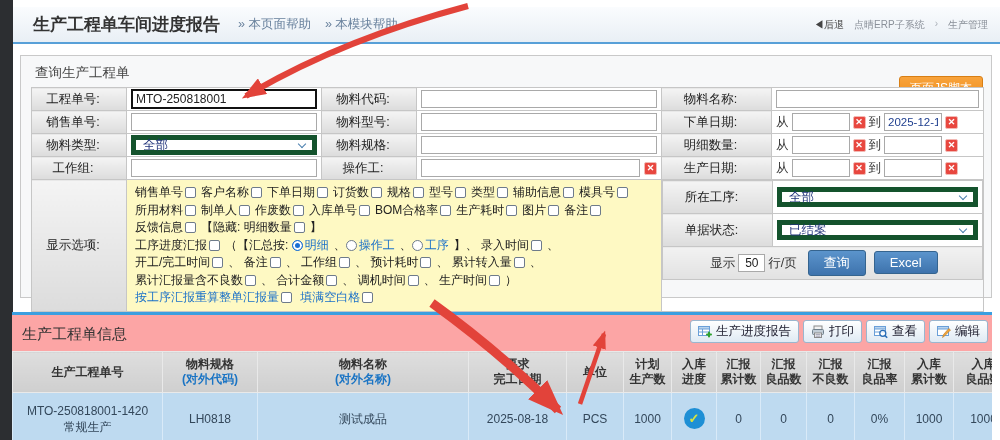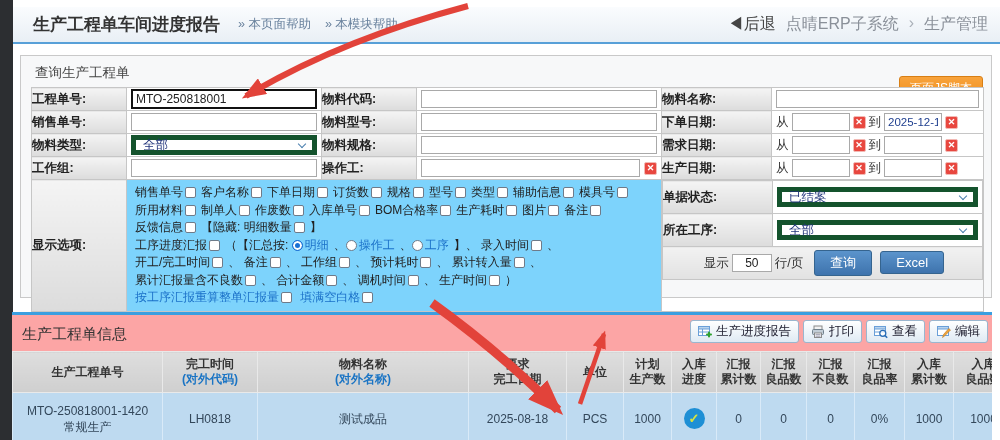--- a/index.html
+++ b/index.html
@@ -8,56 +8,56 @@
          font-family:"Liberation Sans", sans-serif; color:#333; }
 
   .side-strip { position:absolute; left:0; top:0; width:13px; height:440px; background:#2c2e31; }
 
   
   .top-header { position:absolute; left:13px; top:7px; width:987px; height:37px;
     background:linear-gradient(#fafcfe,#e9eff5); border-bottom:2px solid #58a0d8;
     display:flex; align-items:center; padding:0 12px 0 20px; }
   .ph-title { font-size:17px; font-weight:bold; color:#333; margin-right:18px; }
   .ph-help { font-size:12.5px; color:#67809c; margin-right:14px; text-decoration:none; cursor:pointer; }
-  .ph-right { margin-left:auto; font-size:16px; display:flex; align-items:flex-start; gap:10px; }
+  .ph-right { margin-left:auto; font-size:10px; display:flex; align-items:flex-start; gap:10px; }
   .ph-back { color:#444; cursor:pointer; }
   .ph-crumb { color:#8a9099; cursor:pointer; }
   .ph-sep { color:#aab0b8; }
 
   
   .query-section { position:absolute; left:20px; top:55px; width:972px; height:243px;
     background:#f7f8f9; border:1px solid #c9c9c9; }
   .query-title { position:absolute; left:14px; top:8px; font-size:13.5px; color:#444; }
   .js-btn { position:absolute; right:8px; top:20px; background:linear-gradient(#f8a33c,#ef8e1c);
     border:1px solid #d87f15; border-radius:3px; color:#fff; font-size:12px; padding:3px 10px; cursor:pointer; }
 
   table.qform { position:absolute; left:10px; top:31px; width:952px;
     border-collapse:collapse; table-layout:fixed; font-size:12.5px; }
   table.qform td { border:1px solid #c6c6c6; height:23px; }
-  td.lbl { background:linear-gradient(#f4f4f4,#dcdcdc); font-weight:bold; text-align:left;
+  td.lbl { background:linear-gradient(#f4f4f4,#dcdcdc); font-weight:normal; text-align:center;
     padding-right:12px; color:#222; white-space:nowrap; }
   td.inp { background:#fff; padding:1px 4px; }
   .txt { width:100%; height:18px; border:1px solid #a9a9a9; font-size:12px;
     font-family:"Liberation Sans",sans-serif; padding:0 3px; color:#222; }
   .txt.focused { border:2px solid #111; height:20px; }
   .txt.date { width:58px; color:#1f3f8f; font-size:11.5px; }
-  .txt.rows { width:40px; text-align:center; }
+  .txt.rows { width:27px; text-align:center; }
   .daterow { display:flex; align-items:center; gap:3px; }
   .dlabel { color:#333; white-space:nowrap; }
   .opfield { display:flex; align-items:center; gap:4px; }
   .xicon { display:inline-block; width:13px; height:13px; background:#e8473f;
     border:1px solid #f2b9b4; border-radius:2px; color:#fff; font-size:9px; font-weight:bold;
     line-height:11px; text-align:center; cursor:pointer; flex:0 0 13px; }
   .sel { display:flex; align-items:center; height:20px; border:5px solid #14532d; background:#fff;
     padding:0 7px; color:#20337a; cursor:pointer; }
   .chev { width:6px; height:6px; border-right:1.7px solid #4a7fae; border-bottom:1.7px solid #4a7fae;
     transform:rotate(45deg); margin-left:auto; margin-top:-3px; }
 
   
-  td.cloud { background:#7dd3fc; vertical-align:top; padding:4px 8px; font-size:12px;
+  td.cloud { background:#fef9c3; vertical-align:top; padding:4px 8px; font-size:12px;
     line-height:17.5px; color:#222; }
   .opt-item { white-space:nowrap; margin-right:5px; }
   .opt-label.blue, .opt-text.blue { color:#1a70c8; }
   .cbox { display:inline-block; width:11px; height:11px; border:1px solid #6e7b8a;
     background:#fff; border-radius:2px; vertical-align:-2px; margin-left:2px; cursor:pointer; }
   .radio { display:inline-block; width:11px; height:11px; border:1px solid #6e7b8a;
     border-radius:50%; background:#fff; vertical-align:-2px; margin-right:2px; cursor:pointer; }
   .radio.checked { background:#1a6fd4; border-color:#1a6fd4; box-shadow:inset 0 0 0 2px #fff; }
 
   td.nest { padding:0; vertical-align:top; }
@@ -154,21 +154,21 @@
     <tr>
       <td class="lbl">物料类型:</td>
       <td class="inp">
         <div class="sel">
           <span>全部</span>
           <span class="chev"></span>
         </div>
       </td>
       <td class="lbl">物料规格:</td>
       <td class="inp"><input class="txt" style=""></td>
-      <td class="lbl">需求日期:</td>
+      <td class="lbl">明细数量:</td>
       <td class="inp">
         <div class="daterow">
           <span class="dlabel">从</span>
           <input class="txt date" style="">
           <span class="xicon">✕</span>
           <span class="dlabel">到</span>
           <input class="txt date" style="">
           <span class="xicon">✕</span>
         </div>
       </td>
@@ -199,33 +199,33 @@
       <td class="lbl">显示选项:</td>
       <td class="cloud" colspan="3"><span class="opt-item"><span class="opt-label">销售单号</span><span class="cbox"></span></span><span class="opt-item"><span class="opt-label">客户名称</span><span class="cbox"></span></span><span class="opt-item"><span class="opt-label">下单日期</span><span class="cbox"></span></span><span class="opt-item"><span class="opt-label">订货数</span><span class="cbox"></span></span><span class="opt-item"><span class="opt-label">规格</span><span class="cbox"></span></span><span class="opt-item"><span class="opt-label">型号</span><span class="cbox"></span></span><span class="opt-item"><span class="opt-label">类型</span><span class="cbox"></span></span><span class="opt-item"><span class="opt-label">辅助信息</span><span class="cbox"></span></span><span class="opt-item"><span class="opt-label">模具号</span><span class="cbox"></span></span><span class="opt-item"><span class="opt-label">所用材料</span><span class="cbox"></span></span><span class="opt-item"><span class="opt-label">制单人</span><span class="cbox"></span></span><span class="opt-item"><span class="opt-label">作废数</span><span class="cbox"></span></span><span class="opt-item"><span class="opt-label">入库单号</span><span class="cbox"></span></span><span class="opt-item"><span class="opt-label">BOM合格率</span><span class="cbox"></span></span><span class="opt-item"><span class="opt-label">生产耗时</span><span class="cbox"></span></span><span class="opt-item"><span class="opt-label">图片</span><span class="cbox"></span></span><span class="opt-item"><span class="opt-label">备注</span><span class="cbox"></span></span><span class="opt-item"><span class="opt-label">反馈信息</span><span class="cbox"></span></span><span class="opt-text">【隐藏: </span><span class="opt-item"><span class="opt-label">明细数量</span><span class="cbox"></span></span><span class="opt-text">】</span><br><span class="opt-item"><span class="opt-label">工序进度汇报</span><span class="cbox"></span></span><span class="opt-text">（【汇总按: </span><span class="opt-item"><span class="radio checked"></span><span class="opt-label blue">明细</span></span><span class="opt-text">、</span><span class="opt-item"><span class="radio"></span><span class="opt-label blue">操作工</span></span><span class="opt-text">、</span><span class="opt-item"><span class="radio"></span><span class="opt-label blue">工序</span></span><span class="opt-text">】、 </span><span class="opt-item"><span class="opt-label">录入时间</span><span class="cbox"></span></span><span class="opt-text">、 </span><span class="opt-item"><span class="opt-label">开工/完工时间</span><span class="cbox"></span></span><span class="opt-text">、 </span><span class="opt-item"><span class="opt-label">备注</span><span class="cbox"></span></span><span class="opt-text">、 </span><span class="opt-item"><span class="opt-label">工作组</span><span class="cbox"></span></span><span class="opt-text">、 </span><span class="opt-item"><span class="opt-label">预计耗时</span><span class="cbox"></span></span><span class="opt-text">、 </span><span class="opt-item"><span class="opt-label">累计转入量</span><span class="cbox"></span></span><span class="opt-text">、 </span><span class="opt-item"><span class="opt-label">累计汇报量含不良数</span><span class="cbox"></span></span><span class="opt-text">、 </span><span class="opt-item"><span class="opt-label">合计金额</span><span class="cbox"></span></span><span class="opt-text">、 </span><span class="opt-item"><span class="opt-label">调机时间</span><span class="cbox"></span></span><span class="opt-text">、 </span><span class="opt-item"><span class="opt-label">生产时间</span><span class="cbox"></span></span><span class="opt-text">） </span><span class="opt-item"><span class="opt-label blue">按工序汇报重算整单汇报量</span><span class="cbox"></span></span><span class="opt-text"> </span><span class="opt-item"><span class="opt-label blue">填满空白格</span><span class="cbox"></span></span></td>
       <td class="nest" colspan="2">
         <table class="inner">
           <colgroup>
                 <col style="width:110px">
                 <col>
               </colgroup>
           <tbody>
                 <tr>
-            <td class="lbl">单据状态:</td>
+            <td class="lbl">所在工序:</td>
             <td class="inp">
               <div class="sel">
-                <span>已结案</span>
+                <span>全部</span>
                 <span class="chev"></span>
               </div>
             </td>
           </tr>
           <tr>
-            <td class="lbl">所在工序:</td>
+            <td class="lbl">单据状态:</td>
             <td class="inp">
               <div class="sel">
-                <span>全部</span>
+                <span>已结案</span>
                 <span class="chev"></span>
               </div>
             </td>
           </tr>
           <tr>
             <td class="disp-cell" colspan="2">
               <span class="dlabel">显示</span><input class="txt rows" value="50" style=""><span class="dlabel">行/页</span><button class="btn-blue">查询</button><button class="btn-blue">Excel</button>
             </td>
           </tr>
         </tbody>
@@ -302,21 +302,21 @@
         <col style="width:50px">
         <col style="width:49px">
         <col style="width:60px">
     </colgroup>
     <thead>
         <tr>
           <th>
             <div>生产工程单号</div>
           </th>
           <th>
-            <div>完工时间</div>
+            <div>物料规格</div>
             <div class="blue">(对外代码)</div>
           </th>
           <th>
             <div>物料名称</div>
             <div class="blue">(对外名称)</div>
           </th>
           <th>
             <div>要求</div>
             <div>完工日期</div>
           </th>

